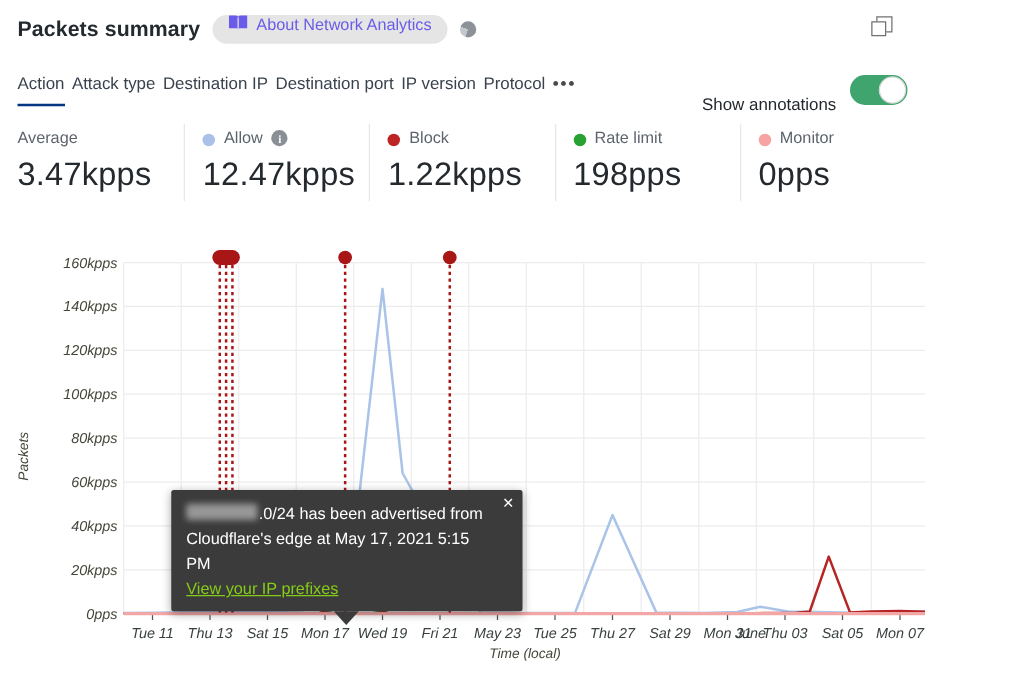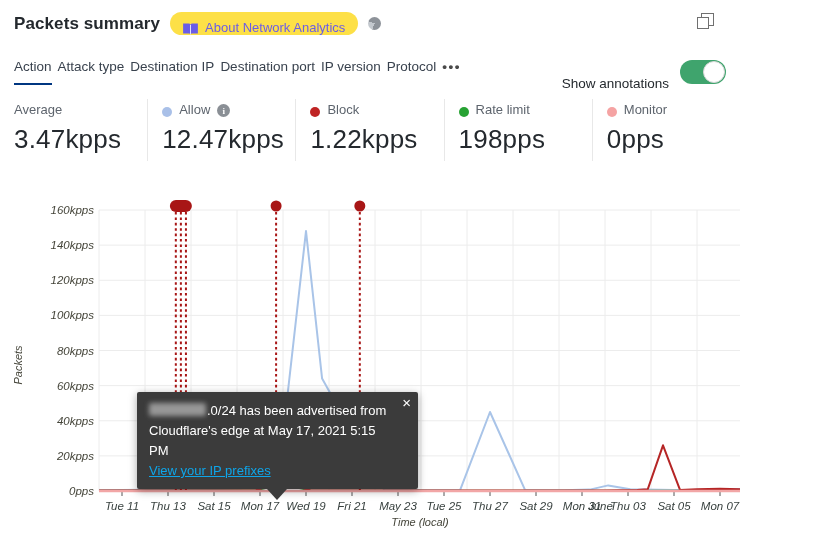--- a/index.html
+++ b/index.html
@@ -2,21 +2,21 @@
 <html><head>
 <meta charset="utf-8">
 <style>
   html,body{margin:0;padding:0;background:#fff;}
   #app{position:relative;width:740px;height:545px;background:#fff;overflow:hidden;
        font-family:"Liberation Sans",sans-serif;color:#24292e;}
 
   
   #header{position:absolute;left:14px;top:12px;display:flex;align-items:center;gap:10px;}
   .page-title{font-size:17px;font-weight:700;color:#24292e;letter-spacing:.1px;}
-  .about-badge{display:flex;align-items:flex-end;gap:7px;background:#fde047;border-radius:12px;
+  .about-badge{display:flex;align-items:flex-start;gap:7px;background:#e5e5e5;border-radius:12px;
                height:23px;padding:0 13px;cursor:pointer;}
   .about-badge span{font-size:13px;color:#6a5ce8;}
   .book-icon{width:15px;height:12px;display:inline-block;}
   .pie-icon{width:13px;height:13px;border-radius:50%;
             background:conic-gradient(from 200deg,#c3c8ce 0 25%,#8d9299 25% 100%);}
   .popout-icon{position:absolute;right:26px;top:13px;width:11px;height:11px;
                border:1.5px solid #707070;background:#fff;}
   .popout-icon:before{content:"";position:absolute;left:-5px;top:2.5px;width:10px;height:10px;
                border:1.5px solid #707070;background:#fff;}
 
@@ -51,21 +51,21 @@
   #tooltip{position:absolute;left:137px;top:392px;width:281px;box-sizing:border-box;
            background:#3b3b3b;color:#fff;border-radius:2px;padding:9px 22px 8px 12px;
            font-size:13px;line-height:20px;box-shadow:0 2px 8px rgba(0,0,0,.35);z-index:10;}
   #tooltip .arrow{position:absolute;left:130px;top:100%;width:0;height:0;
            border-left:10px solid transparent;border-right:10px solid transparent;
            border-top:11px solid #3b3b3b;}
   #tooltip .close{position:absolute;right:7px;top:3px;color:#fff;font-size:15px;cursor:pointer;
            line-height:15px;}
   .redacted{display:inline-block;width:57px;height:13px;background:#979797;border-radius:2px;
            filter:blur(2.5px);vertical-align:-1px;margin-right:1px;}
-  #tooltip a{color:#0ea5e9;text-decoration:underline;}
+  #tooltip a{color:#84cc16;text-decoration:underline;}
 </style>
 </head>
 <body>
 
 <div id="app">
 
   <div id="header">
     <span class="page-title">Packets summary</span>
     <span class="about-badge">
       <svg class="book-icon" viewBox="0 0 16 13">

